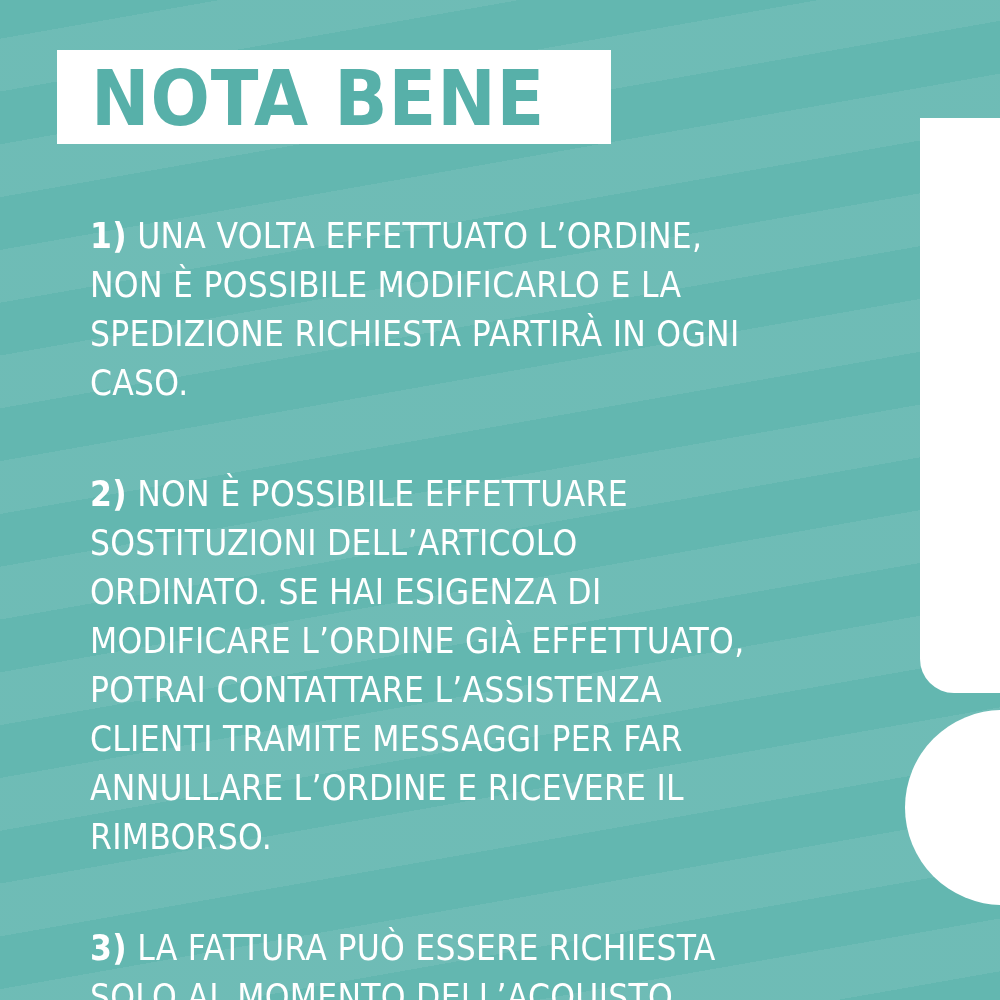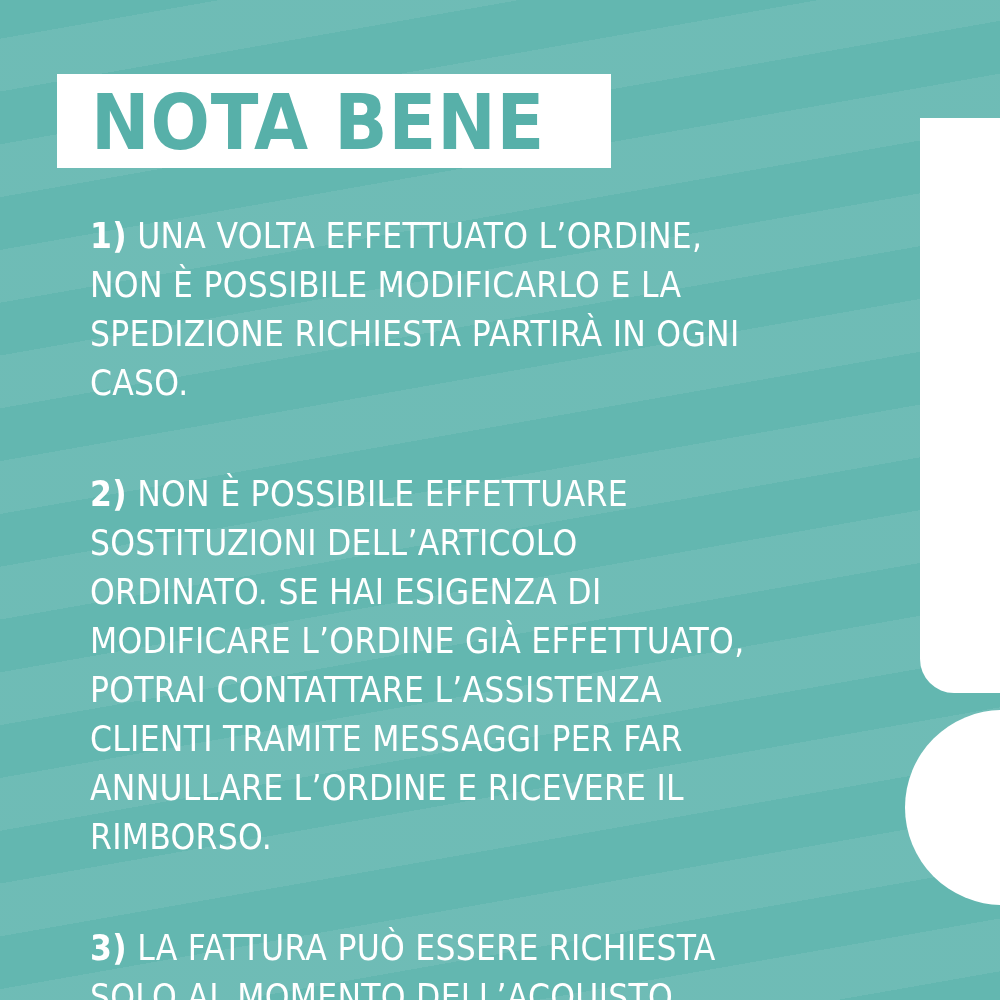--- a/index.html
+++ b/index.html
@@ -48,21 +48,20 @@
     background: #ffffff;
     border-radius: 50%;
   }
 
   .title-box {
     position: absolute;
     top: 50px;
     left: 57px;
     background: #ffffff;
     padding: 14px 26px 10px 34px;
-    margin-top: 24px;
   }
   .title-text {
     font-family: "DejaVu Sans", sans-serif;
     font-weight: 700;
     font-size: 76px;
     line-height: 0.92;
     letter-spacing: 1px;
     color: #57b0a9;
     transform: scaleX(0.92);
     transform-origin: left center;

